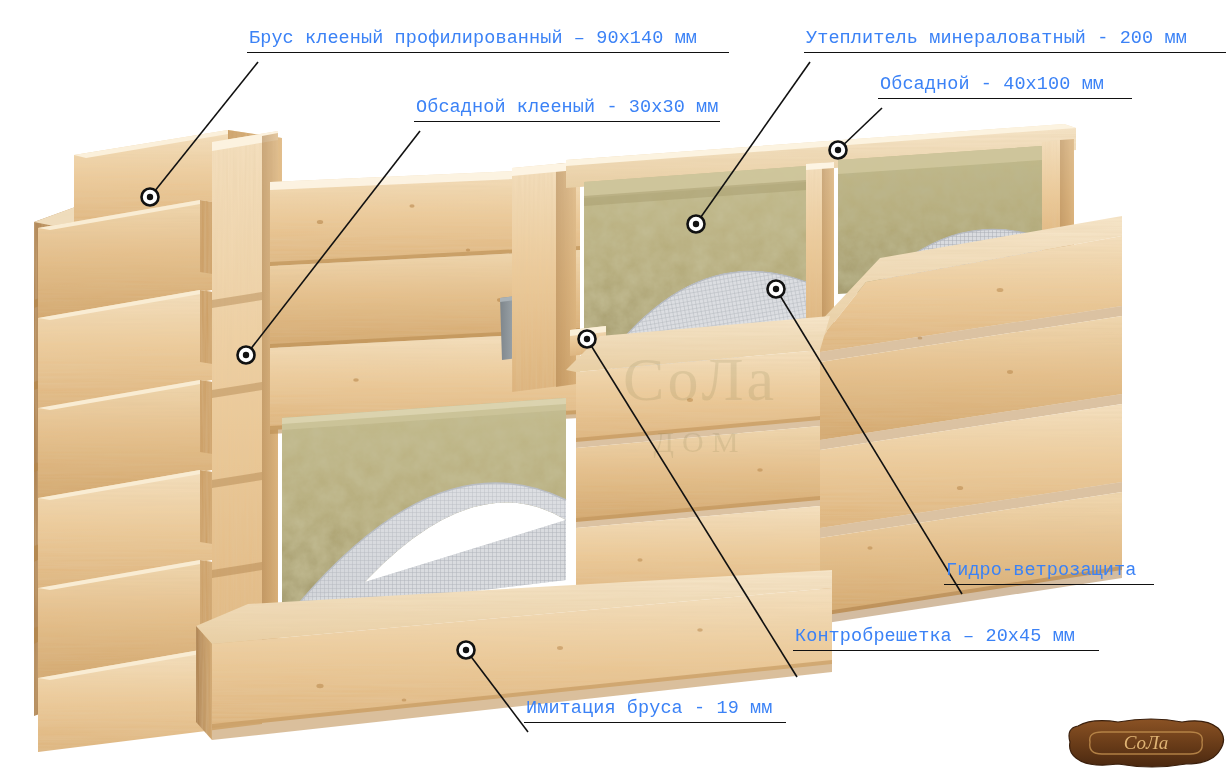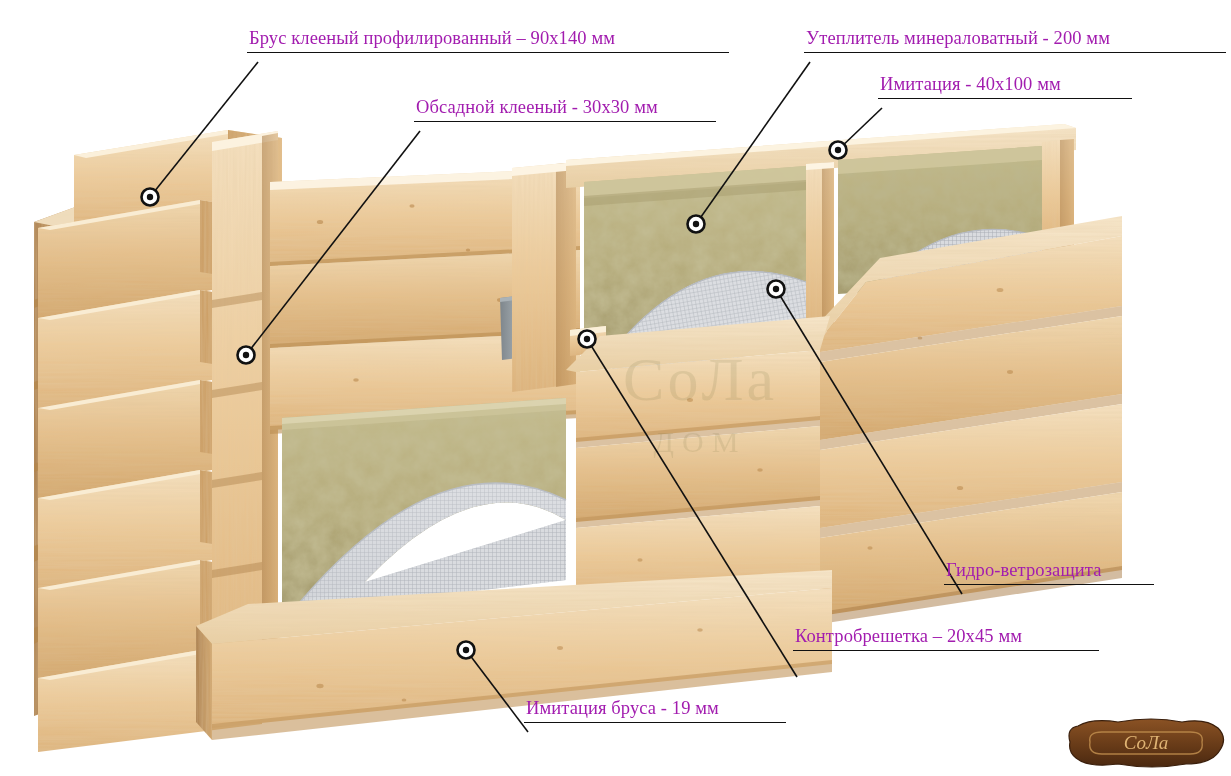--- a/index.html
+++ b/index.html
@@ -7,26 +7,26 @@
   body{
     font-family:"Liberation Sans","DejaVu Sans",sans-serif;
     width:1231px;height:776px;overflow:hidden;position:relative;
   }
   #stage{position:relative;width:1231px;height:776px;background:#fff;}
   #scene{position:absolute;inset:0;width:1231px;height:776px;}
   .callout-label{
     position:absolute;
     white-space:nowrap;
     font-size:18.5px;
-    color:#a21caf;
+    color:#3b82f6;
     letter-spacing:.1px;
     line-height:1.15;
     padding:0 2px 3px 2px;
     border-bottom:1.6px solid #111;
-    font-family:Liberation Serif, serif;
+    font-family:Liberation Mono, monospace;
   }
   #logo{position:absolute;left:1062px;top:712px;width:168px;height:62px;}
 </style>
 </head>
 <body>
 
 <div id="stage">
 
   <svg id="scene" viewBox="0 0 1231 776">
     <defs>
@@ -379,21 +379,21 @@
           <circle cx="466" cy="650" r="8.5" fill="#ffffff" stroke="#111111" stroke-width="2.6"></circle>
           <circle cx="466" cy="650" r="3.2" fill="#111111"></circle>
         </g>
       </g>
   </svg>
 
   <div id="labels">
       <div class="callout-label" style="left: 247px; top: 28px; min-width: 478px;">Брус клееный профилированный – 90х140 мм</div>
       <div class="callout-label" style="left: 414px; top: 97px; min-width: 298px;">Обсадной клееный - 30х30 мм</div>
       <div class="callout-label" style="left: 804px; top: 28px; min-width: 418px;">Утеплитель минераловатный  - 200 мм</div>
-      <div class="callout-label" style="left: 878px; top: 74px; min-width: 250px;">Имитация - 40х100 мм</div>
+      <div class="callout-label" style="left: 878px; top: 74px; min-width: 250px;">Обсадной - 40х100 мм</div>
       <div class="callout-label" style="left: 944px; top: 560px; min-width: 206px;">Гидро-ветрозащита</div>
       <div class="callout-label" style="left: 793px; top: 626px; min-width: 302px;">Контробрешетка – 20х45 мм</div>
       <div class="callout-label" style="left: 524px; top: 698px; min-width: 258px;">Имитация бруса - 19 мм</div>
     </div>
 
   <svg id="logo" viewBox="0 0 168 62">
     <path d="M8 30 Q4 16 16 14 Q30 6 56 10 Q90 4 120 10 Q144 6 156 16
              Q166 26 158 38 Q150 52 124 52 Q90 58 56 52 Q26 56 14 46 Q6 40 8 30 Z" fill="url(#gLogo)" stroke="#3a1f0c" stroke-width="1.2"></path>
     <path d="M28 30 Q26 20 40 20 L128 20 Q142 20 140 30 Q142 42 128 42 L40 42 Q26 42 28 30 Z" fill="none" stroke="#c08d4e" stroke-width="1.4" opacity=".85"></path>
     <text x="84" y="37" text-anchor="middle" font-family="'Liberation Serif',serif" font-size="19" font-style="italic" fill="#e0b474">СоЛа</text>

